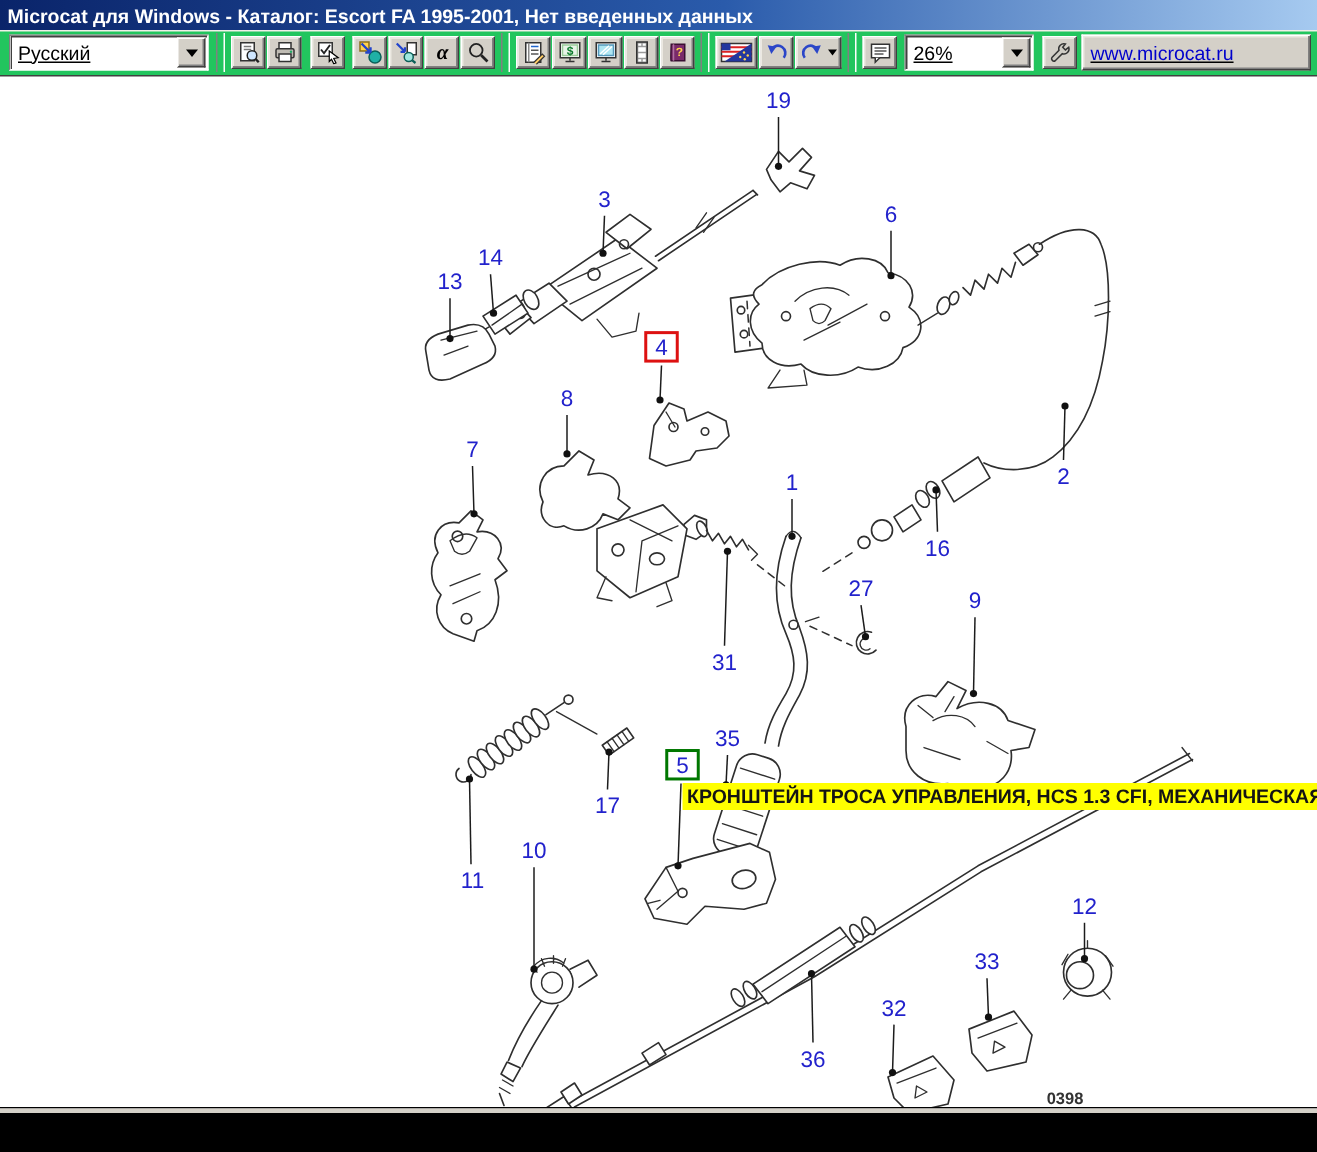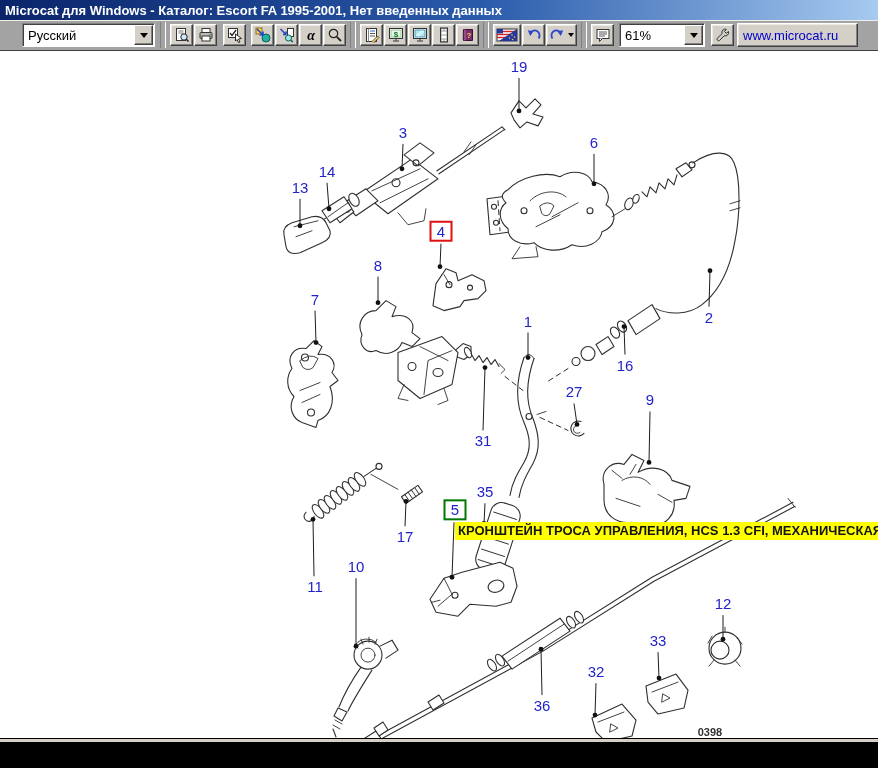--- a/index.html
+++ b/index.html
@@ -1,21 +1,21 @@
 <!DOCTYPE html>
 <html><head>
 <meta charset="utf-8">
 <style>
   html,body{margin:0;padding:0;}
   body{width:878px;height:768px;overflow:hidden;background:#fff;font-family:"Liberation Sans",sans-serif;-webkit-font-smoothing:none;}
   .window{width:878px;height:768px;display:flex;flex-direction:column;position:relative;}
   .titlebar{height:20px;flex:none;background:linear-gradient(to right,#0a246a,#2a5bab 55%,#a6caf0);color:#fff;font-size:13px;font-weight:bold;display:flex;align-items:center;padding-left:5px;white-space:nowrap;}
   .menubar{height:19px;flex:none;background:#d4d0c8;display:flex;align-items:center;font-size:13px;color:#000;padding-left:2px;border-bottom:1px solid #b8b4ac;}
   .menu-item{padding:1px 8px;white-space:nowrap;}
-  .toolbar{height:30px;flex:none;background:#a3a3a3;display:flex;align-items:center;padding:0 20px;box-shadow:inset 0 1px #f2efe9;}
+  .toolbar{height:30px;flex:none;background:#22c55e;display:flex;align-items:center;padding:0 4px;box-shadow:inset 0 1px #f2efe9;text-decoration:underline;}
   .tbtn{width:23px;height:22px;flex:none;background:#d4d0c8;border:1px solid;border-color:#fff #404040 #404040 #fff;box-shadow:inset -1px -1px #808080,inset 1px 1px #ece9e2;display:flex;align-items:center;justify-content:center;margin-right:1px;padding:0;}
   .tbtn svg{display:block;}
   .tsep{width:4px;height:26px;flex:none;border-left:1px solid #808080;border-right:1px solid #fff;margin:0 4px 0 3px;}
   .combo{height:22px;flex:none;background:#fff;border:1px solid;border-color:#808080 #fff #fff #808080;box-shadow:inset 1px 1px #404040;display:flex;align-items:stretch;margin:0 2px;}
   .combo .cval{flex:1;font-size:13px;color:#000;display:flex;align-items:center;padding:0 5px;white-space:nowrap;overflow:hidden;}
   .combo .cdrop{width:17px;flex:none;background:#d4d0c8;border:1px solid;border-color:#fff #404040 #404040 #fff;box-shadow:inset -1px -1px #808080;display:flex;align-items:center;justify-content:center;margin:1px;}
   .tri{width:0;height:0;border-left:4px solid transparent;border-right:4px solid transparent;border-top:5px solid #000;}
   .tri-sm{width:0;height:0;border-left:3px solid transparent;border-right:3px solid transparent;border-top:4px solid #000;margin-left:3px;}
   .redo-btn{width:31px;}
   .link-panel{flex:1;min-width:0;height:22px;background:#d4d0c8;border:1px solid;border-color:#fff #404040 #404040 #fff;box-shadow:inset -1px -1px #808080,inset 1px 1px #ece9e2;display:flex;align-items:center;padding:0 5px;margin-left:2px;font-size:13px;color:#0000cc;white-space:nowrap;overflow:hidden;}
@@ -185,21 +185,21 @@
     <button class="tbtn">
         <svg width="16" height="16" viewBox="0 0 16 16">
           <rect x="2" y="2.5" width="12" height="9" fill="#fff" stroke="#333"></rect>
           <line x1="4" y1="5" x2="12" y2="5" stroke="#555"></line>
           <line x1="4" y1="7" x2="12" y2="7" stroke="#555"></line>
           <line x1="4" y1="9" x2="10" y2="9" stroke="#555"></line>
           <path d="M4.5,11.5 L4.5,14.5 L7.5,11.5" fill="#fff" stroke="#333"></path>
         </svg>
       </button>
     <div class="combo" style="width:84px;margin-left:4px;">
-      <span class="cval">61%</span>
+      <span class="cval">26%</span>
       <span class="cdrop">
           <span class="tri"></span>
         </span>
     </div>
     <button class="tbtn" style="margin-left:4px;">
         <svg width="16" height="16" viewBox="0 0 16 16">
           <path d="M13.5,4.5 A3.4,3.4 0 0 1 9.2,8.8 L4.5,13.5 A1.6,1.6 0 0 1 2.3,11.3 L7,6.6 A3.4,3.4 0 0 1 11.3,2.3 L9.5,4.5 L11.3,6.3 Z" fill="#cfccc4" stroke="#333"></path>
         </svg>
       </button>
     <a class="link-panel">www.microcat.ru</a>

